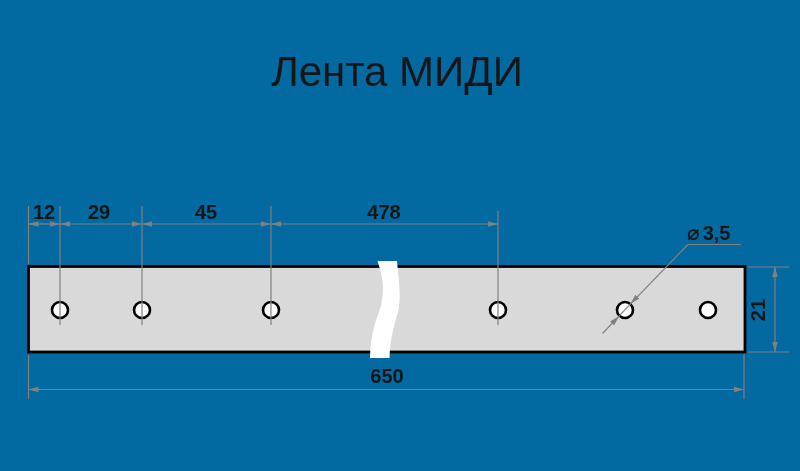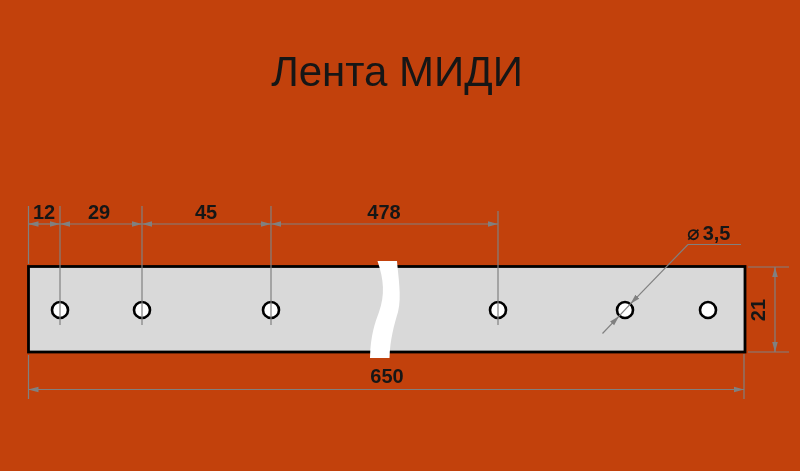--- a/index.html
+++ b/index.html
@@ -1,16 +1,16 @@
 <!DOCTYPE html>
 <html><head>
 <meta charset="utf-8">
 <style>
   html,body{margin:0;padding:0;background:#ffffff;}
-  .stage{width:800px;height:471px;position:relative;background:#c2410c;overflow:hidden;}
+  .stage{width:800px;height:471px;position:relative;background:#0369a1;overflow:hidden;}
   svg{display:block;}
   .title-text{
     font-family:"Liberation Sans","DejaVu Sans",sans-serif;
     font-size:42px;font-weight:400;fill:#161616;
   }
   .dim-text{
     font-family:"Liberation Sans","DejaVu Sans",sans-serif;
     font-size:20px;font-weight:700;fill:#161616;
   }
   .dia-sym{font-style:italic;font-size:21px;}

